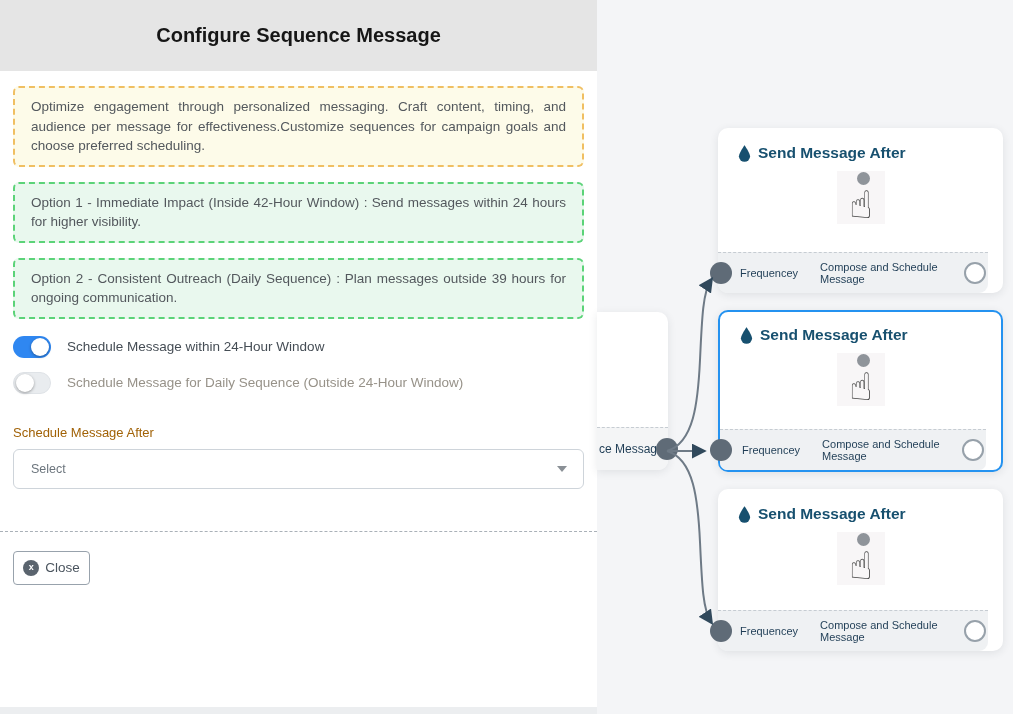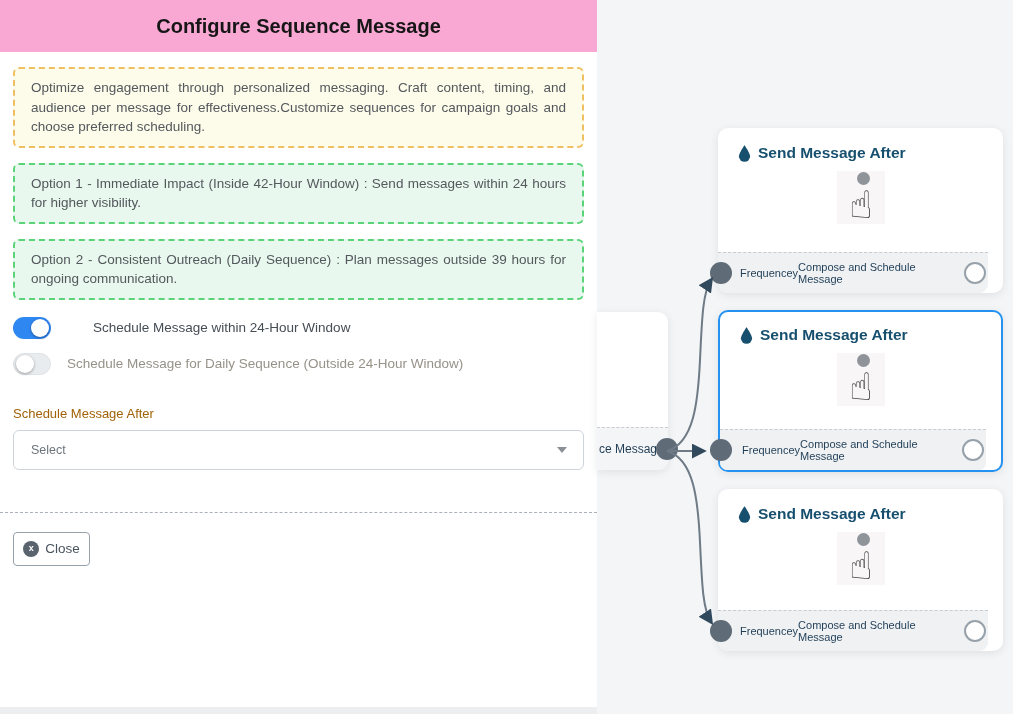--- a/index.html
+++ b/index.html
@@ -1,21 +1,21 @@
 <!DOCTYPE html>
 <html><head>
 <meta charset="utf-8">
 <style>
   * { margin:0; padding:0; box-sizing:border-box; }
   html,body { width:1013px; height:714px; overflow:hidden;
     font-family:"Liberation Sans","DejaVu Sans",sans-serif; background:#fff; }
 
   
   .panel { position:absolute; left:0; top:0; width:597px; height:714px; background:#fff; }
-  .panel-header { height:52px; background:#f9a8d4; display:flex; align-items:center; justify-content:center; }
+  .panel-header { height:71px; background:#e5e5e5; display:flex; align-items:center; justify-content:center; }
   .panel-title { font-size:20px; font-weight:bold; color:#161616; }
   .panel-body { padding:15px 13px 0 13px; }
 
   .note-box { border-radius:6px; padding:9px 16px; font-size:13.5px; line-height:19.5px;
     color:#53585d; text-align:justify; margin-bottom:15px; }
   .note-yellow { background:#fdfbe9; border:2px dashed #f0bf62; }
   .note-green  { background:#e9f8ee; border:2px dashed #5bd378; }
 
   .toggle-row { display:flex; align-items:center; margin:14px 0 0 0; height:24px; }
   .toggle { width:38px; height:22px; border-radius:12px; position:relative; flex:0 0 38px; cursor:pointer; }
@@ -58,21 +58,21 @@
   .node-head { display:flex; align-items:flex-end; gap:7px; margin:16px 0 0 20px; }
   .node-title { font-size:15.5px; font-weight:600; color:#17506f; }
   .drop-icon { display:inline-flex; }
   .tap-box { width:48px; height:53px; margin:9px auto 0 auto; background:#f8f6f7; position:relative;
     display:flex; align-items:flex-end; justify-content:center; }
   .tap-hand { font-size:38px; line-height:1; color:#474747;
     font-family:"DejaVu Sans","Liberation Sans",sans-serif; }
   .tap-dot { position:absolute; top:1px; left:20px; width:13px; height:13px; border-radius:50%; background:#8f949a; }
   .node-footer { position:absolute; left:0; right:15px; bottom:0; height:41px; background:#eff1f3;
     border-top:1px dashed #c6ccd2; border-radius:0 0 9px 9px; display:flex; align-items:center;
-    justify-content:space-between; padding:0 30px 0 22px; }
+    justify-content:space-between; padding:0 30px 0 22px;gap:22px; }
   .foot-label { font-size:11px; color:#1f3d55; }
   .port-in { position:absolute; left:-8px; top:50%; transform:translateY(-50%);
     width:22px; height:22px; border-radius:50%; background:#5f6b77; }
   .port-out { position:absolute; right:2px; top:50%; transform:translateY(-50%);
     width:22px; height:22px; border-radius:50%; background:#fff; border:2.5px solid #97a1aa; }
 
   .source-node { position:absolute; left:0; top:312px; width:71px; height:158px; background:#fff;
     border-radius:0 10px 10px 0; box-shadow:0 2px 8px rgba(40,50,60,.10); z-index:2; }
   .source-footer { position:absolute; left:0; right:0; bottom:0; height:43px; background:#f4f5f6;
     border-top:1px dashed #c6ccd2; border-radius:0 0 9px 0; display:flex; align-items:center; }
@@ -86,21 +86,21 @@
 <div class="panel">
   <div class="panel-header">
     <div class="panel-title">Configure Sequence Message</div>
   </div>
 
   <div class="panel-body">
     <div class="note-box note-yellow">Optimize engagement through personalized messaging. Craft content, timing, and audience per message for effectiveness.Customize sequences for campaign goals and choose preferred scheduling.</div>
     <div class="note-box note-green">Option 1 - Immediate Impact (Inside 42-Hour Window) : Send messages within 24 hours for higher visibility.</div>
     <div class="note-box note-green">Option 2 - Consistent Outreach (Daily Sequence) : Plan messages outside 39 hours for ongoing communication.</div>
 
-    <div class="toggle-row" style="margin-top:16px;gap:26px;">
+    <div class="toggle-row" style="margin-top:16px;">
       <div class="toggle on">
           <div class="knob"></div>
         </div>
       <div class="toggle-label">Schedule Message within 24-Hour Window</div>
     </div>
     <div class="toggle-row" style="margin-top:12px;">
       <div class="toggle off">
           <div class="knob"></div>
         </div>
       <div class="toggle-label muted">Schedule Message for Daily Sequence (Outside 24-Hour Window)</div>

